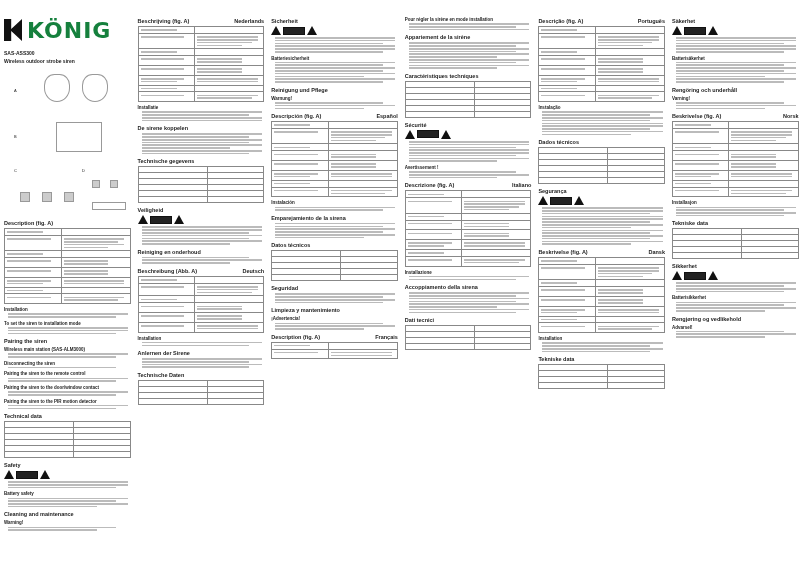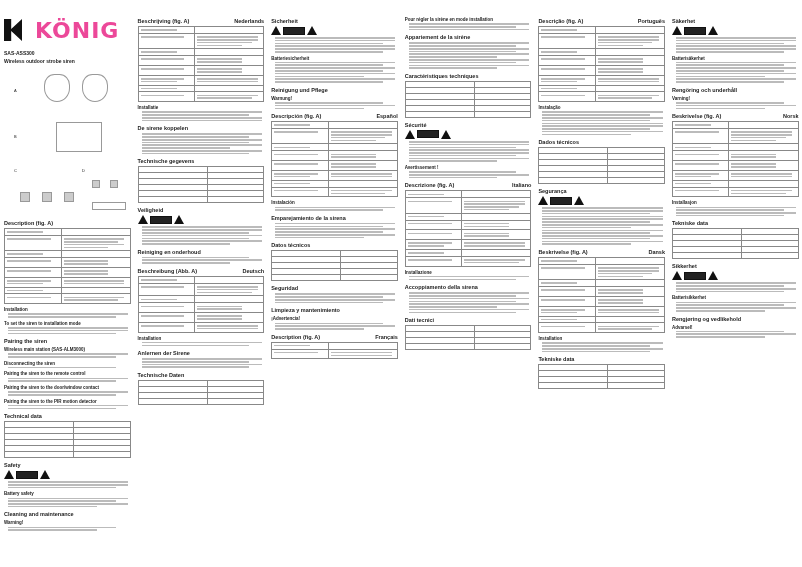--- a/index.html
+++ b/index.html
@@ -1,21 +1,21 @@
 <!DOCTYPE html>
 <html><head>
 <meta charset="utf-8">
 <style>
 *{box-sizing:border-box;margin:0;padding:0}
 body{width:802px;height:567px;background:#fff;font-family:"Liberation Sans",sans-serif;color:#222;overflow:hidden;position:relative}
 .page{position:absolute;top:0;left:0;width:802px;height:567px;display:flex}
 .col{width:133.6px;padding:14px 3px 0 4px;overflow:hidden;border-right:0}
 .logo{display:flex;align-items:center;margin-top:2px;height:28px}
 .logo .mark{width:18px;height:22px;background:#111;clip-path:polygon(0 0,40% 0,40% 45%,100% 0,100% 100%,40% 55%,40% 100%,0 100%)}
-.logo .txt{font-weight:bold;font-size:22px;letter-spacing:1px;margin-left:13px;color:#ec4899;font-family:"DejaVu Sans",sans-serif}
+.logo .txt{font-weight:bold;font-size:22px;letter-spacing:1px;margin-left:5px;color:#15803d;font-family:"DejaVu Sans",sans-serif}
 .model{font-size:5px;font-weight:bold;margin-top:6px}
 .subtitle{font-size:5px;font-weight:bold;margin-top:2px}
 .fig{position:relative;height:40px;margin-top:6px}
 .figlabel{position:absolute;font-size:4px;left:10px}
 .shape{position:absolute;border:1px solid #999}
 h2{font-size:5.5px;font-weight:bold;margin:4px 0 2px;display:flex;justify-content:space-between}
 h3{font-size:4.5px;font-weight:bold;margin:3px 0 1px}
 .line{height:1.6px;background:#bbb;margin:1.2px 0 1.2px 4px}
 .line.s{width:70%}.line.m{width:85%}.line.l{width:95%}
 table{width:100%;border-collapse:collapse;font-size:3px;margin:1px 0}

